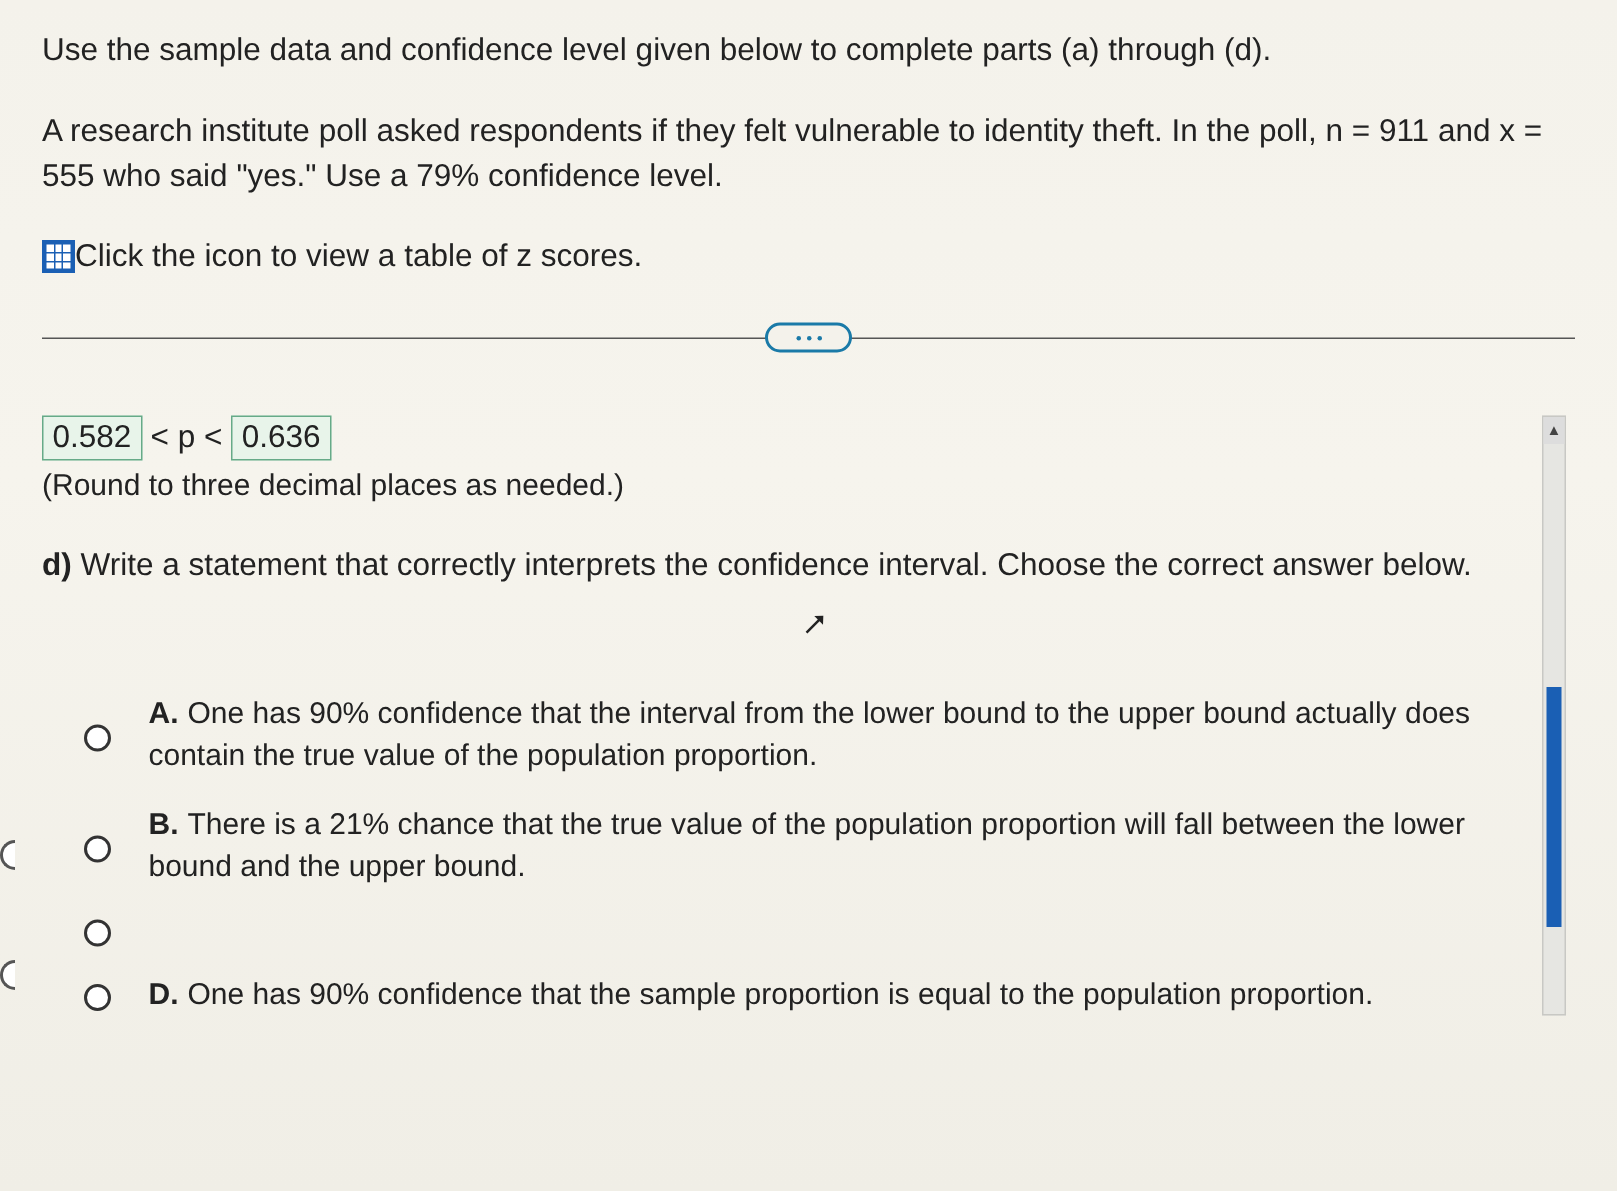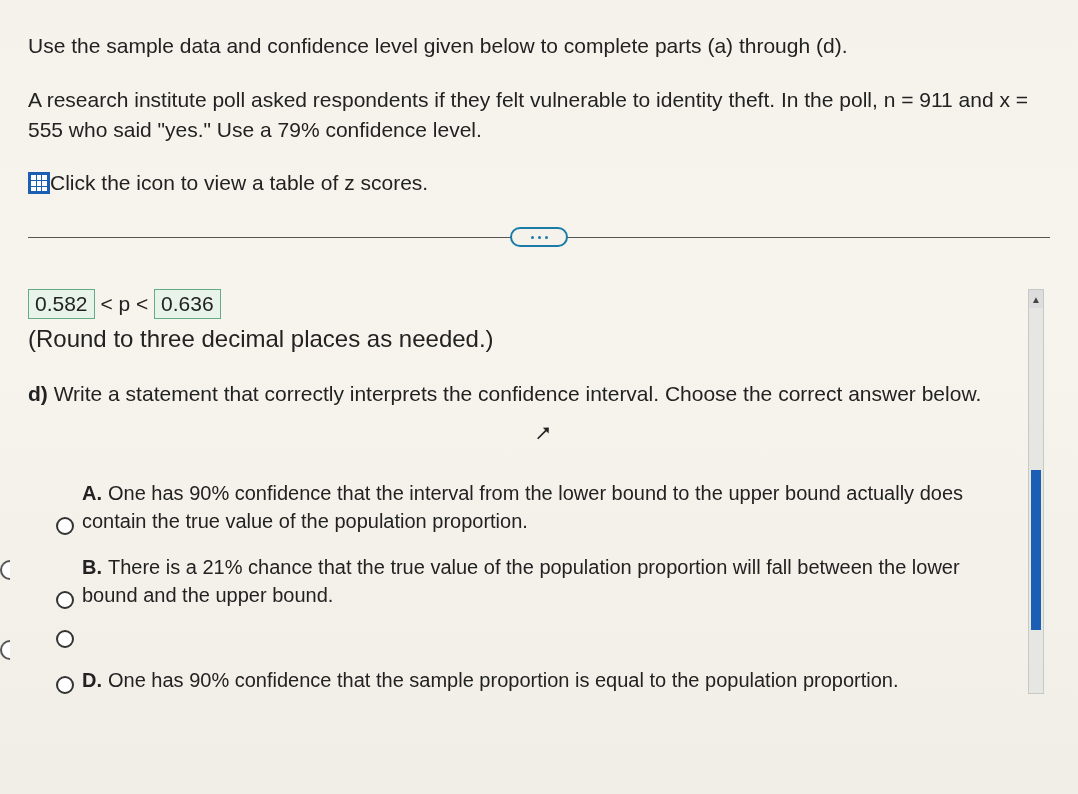--- a/index.html
+++ b/index.html
@@ -6,21 +6,21 @@
   body {
     font-family: Arial, Helvetica, sans-serif;
     background: #e8e8e4;
     width: 1078px;
     height: 794px;
     overflow: hidden;
     position: relative;
   }
   .page {
     background: linear-gradient(180deg, #f4f2eb 0%, #f6f4ed 40%, #f0eee6 100%);
-    padding: 30px 28px 10px 28px;
+    padding: 18px 28px 10px 28px;
     height: 100%;
     position: relative;
   }
   .intro {
     font-size: 21px;
     color: #222;
     line-height: 1.55;
     margin-bottom: 22px;
   }
   .scenario {
@@ -104,21 +104,21 @@
     margin-top: 20px;
   }
   .val-box {
     display: inline-block;
     border: 1px solid #6a8;
     background: #e8f4ea;
     padding: 0 6px;
     line-height: 1.3;
   }
   .round-note {
-    font-size: 24px;
+    font-size: 20px;
     color: #222;
     margin-bottom: 26px;
   }
   .part-d {
     font-size: 21px;
     color: #222;
     line-height: 1.45;
     margin-bottom: 18px;
   }
   .part-d .bold { font-weight: bold; }
@@ -126,22 +126,22 @@
     position: relative;
     left: 508px;
     top: -6px;
     font-size: 22px;
     color: #222;
     pointer-events: none;
   }
   .options { margin-left: 28px; margin-top: 26px; }
   .opt {
     display: flex;
-    align-items: flex-end;
-    gap: 8px;
+    align-items: center;
+    gap: 25px;
     margin-bottom: 18px;
     font-size: 20px;
     color: #222;
     line-height: 1.4;
   }
   .radio {
     flex: 0 0 auto;
     width: 18px; height: 18px;
     border: 2px solid #333;
     border-radius: 50%;

